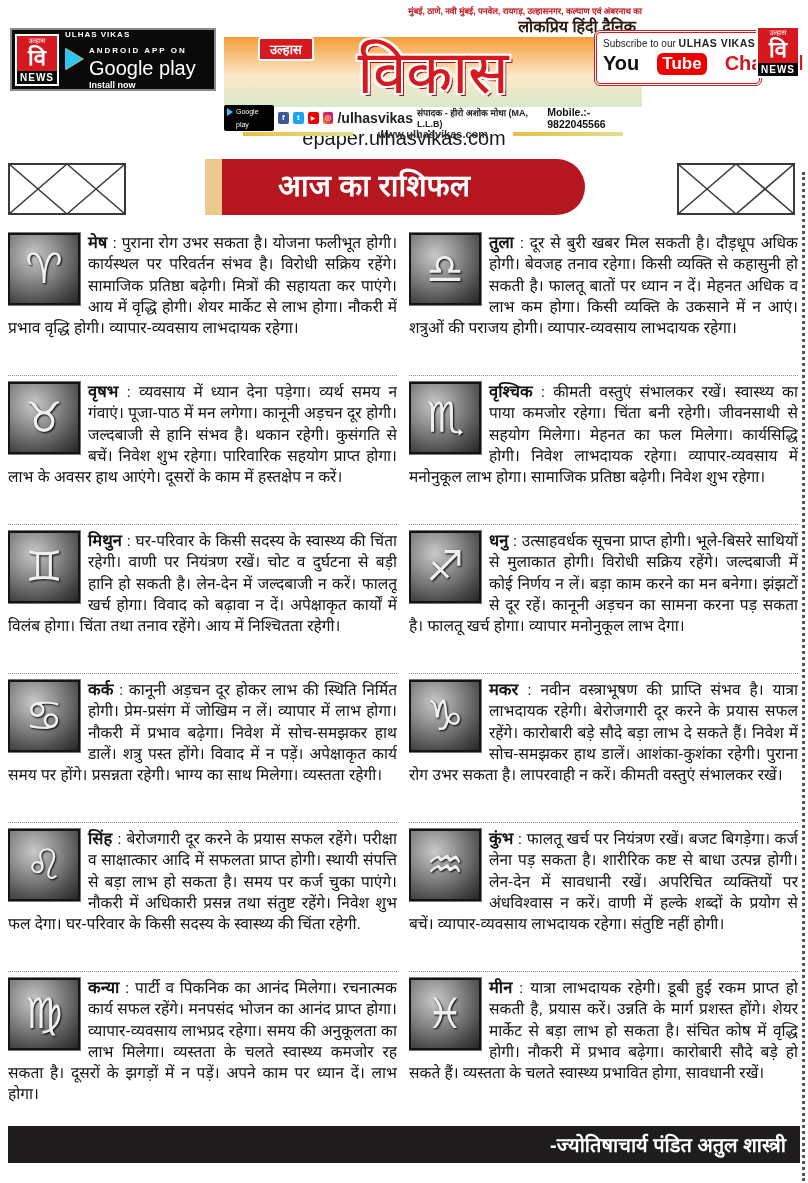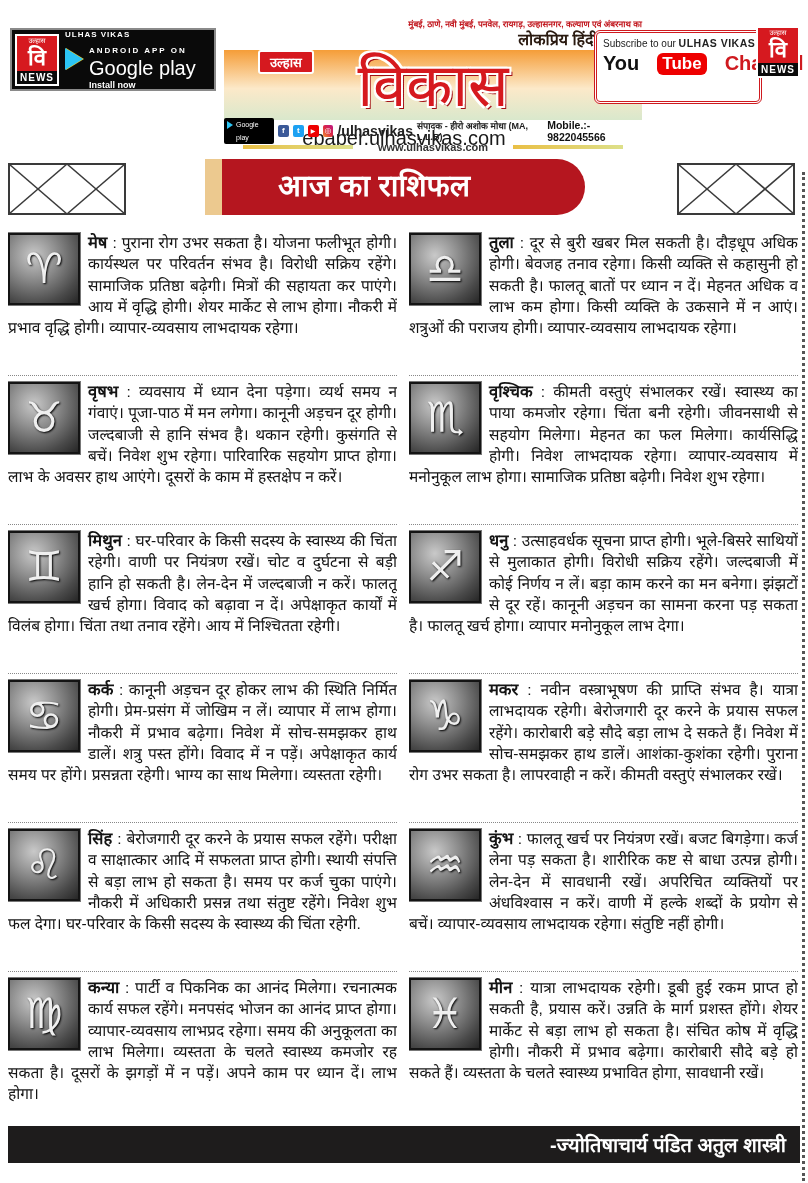--- a/index.html
+++ b/index.html
@@ -16,41 +16,41 @@
   .vnews-logo .vl-mid { font-size:22px; font-weight:bold; color:#fff; line-height:26px; }
   .vnews-logo .vl-bot { background:#0a0a0a; color:#fff; font-size:10px; font-weight:bold; letter-spacing:1px; line-height:13px; }
   .bl-text { color:#fff; flex:1; position:relative; }
   .bl-brand { font-size:8px; font-weight:bold; letter-spacing:1px; }
   .bl-row { display:flex; align-items:center; gap:6px; }
   .play-tri { width:0; height:0; border-top:11px solid transparent; border-bottom:11px solid transparent; border-left:18px solid #2cc5f4; filter:drop-shadow(1px 0 0 #f5c518); }
   .bl-col .bl-line1 { font-size:8px; font-weight:bold; letter-spacing:2px; }
   .bl-col .bl-store { font-size:20px; letter-spacing:0; }
   .bl-line2 { font-size:9px; font-weight:bold; margin-left:24px; }
 
-  .masthead { position:absolute; left:224px; top:18px; width:418px; }
+  .masthead { position:absolute; left:224px; top:5px; width:418px; }
   .mh-tag1 { color:#c0131a; font-size:8.5px; font-weight:bold; text-align:right; line-height:12px; }
   .mh-tag2 { color:#2a1a10; font-size:16px; font-weight:bold; text-align:right; line-height:20px; padding-right:6px; }
   .mh-title { position:relative; height:70px; background:linear-gradient(180deg,#f59d38 0%,#fce9c9 55%,#d9e8cc 100%); }
   .mh-small { position:absolute; left:34px; top:0; background:#d6191f; color:#fff; font-size:13px; font-weight:bold; padding:1px 10px; border:2px solid #fff; border-radius:3px; z-index:2; }
   .mh-big { position:absolute; left:0; right:0; top:4px; text-align:center; font-size:60px; font-weight:normal; color:#d6191f; line-height:64px;
     text-shadow:-2px -2px 0 #fff,2px -2px 0 #fff,-2px 2px 0 #fff,2px 2px 0 #fff,3px 3px 0 #a31015; }
   .mh-strip { display:flex; align-items:center; gap:4px; height:17px; margin-top:2px; font-size:9px; }
   .mini-play { background:#000; color:#fff; font-size:7px; line-height:13px; padding:0 4px 0 12px; position:relative; border-radius:2px; }
   .mini-play::before { content:""; position:absolute; left:3px; top:3px; width:0; height:0; border-top:4px solid transparent; border-bottom:4px solid transparent; border-left:6px solid #2cc5f4; }
   .soc { width:12px; height:12px; border-radius:2px; color:#fff; font-size:8px; font-weight:bold; text-align:center; line-height:12px; display:inline-block; }
   .soc-fb { background:#3b5998; } .soc-tw { background:#1da1f2; } .soc-yt { background:#e00; font-size:6px; } .soc-ig { background:linear-gradient(45deg,#f09433,#dc2743,#bc1888); font-size:8px; }
   .mh-handle { font-weight:bold; color:#222; font-size:14px; }
   .mh-editor { font-weight:bold; color:#222; font-size:9px; }
   .mh-mobile { margin-left:auto; font-weight:bold; color:#111; font-size:10.5px; }
   .mh-webrow { display:flex; align-items:center; justify-content:center; gap:25px; margin-top:2px; }
   .mh-webrow .bar { height:4px; width:110px; background:linear-gradient(90deg,#e9bf45,#dde08a); }
   .mh-web { font-size:11px; font-weight:bold; color:#333; }
 
   .badge-right { position:absolute; left:594px; top:30px; width:206px; height:66px; }
-  .br-box { position:absolute; left:0; top:0; width:168px; height:74px; background:#fff; border:3px double #cf1a1f; border-radius:6px; padding:4px 4px 2px 6px; }
+  .br-box { position:absolute; left:0; top:0; width:168px; height:56px; background:#fff; border:3px double #cf1a1f; border-radius:6px; padding:4px 4px 2px 6px; }
   .br-line1 { font-size:10px; color:#222; white-space:nowrap; }
   .br-line1 b { font-size:10.5px; letter-spacing:.5px; }
   .br-line2 { display:flex; align-items:center; margin-top:3px; }
   .yt-you { font-size:20px; font-weight:bold; color:#111; }
   .yt-tube { font-size:17px; font-weight:bold; color:#fff; background:#e00; border-radius:6px; padding:1px 5px; margin:0 18px; }
   .yt-channel { font-size:20px; font-weight:bold; color:#cf1a1f; }
   .br-logo { position:absolute; right:0; top:-4px; }
 
   
   .pageinfo { text-align:center; margin-top:3px; }

